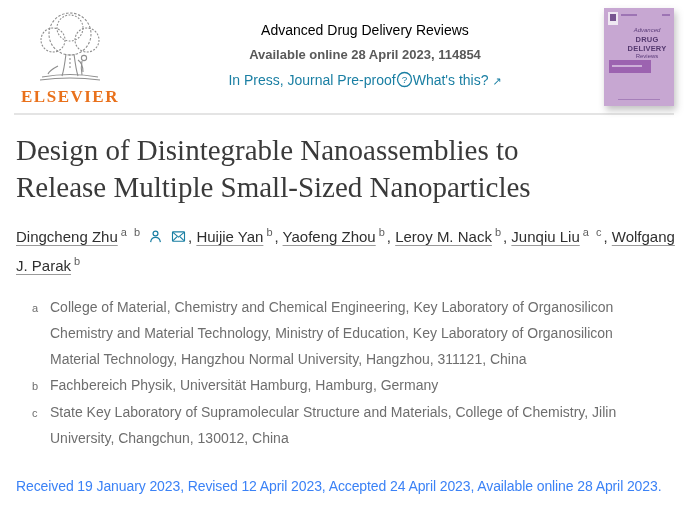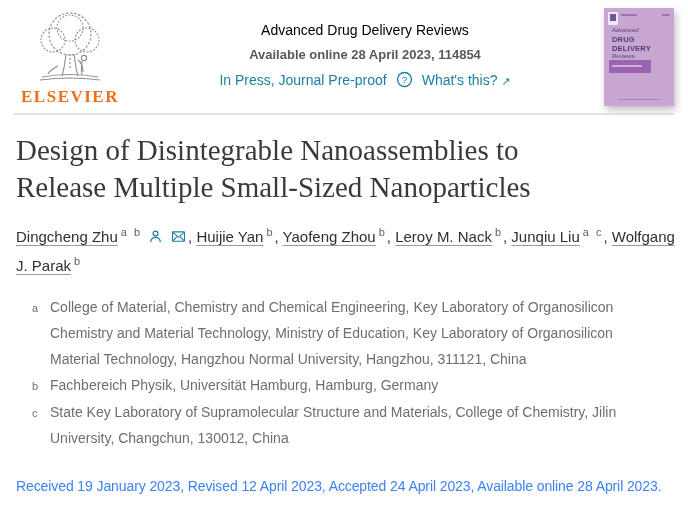--- a/index.html
+++ b/index.html
@@ -13,35 +13,35 @@
   
   .header { display: flex; align-items: flex-start; padding: 8px 14px 0 14px; height: 113px; }
   .logo-col { width: 112px; flex: none; text-align: center; padding-top: 2px; cursor: pointer; }
   .wordmark {
     font-family: "Liberation Serif", serif; color: #e9711c; font-size: 17px;
     letter-spacing: 1.5px; margin-top: 1px; font-weight: 700;
   }
   .head-center { flex: 1; text-align: center; padding-top: 14px; }
   .journal-title { font-size: 14px; color: #000000; cursor: pointer; }
   .avail { font-size: 13px; color: #595959; margin-top: 9px; font-weight: bold; }
-  .press-row { margin-top: 9px; display: flex; justify-content: center; align-items: center; gap: 9px; font-size: 14px; }
+  .press-row { margin-top: 9px; display: flex; justify-content: center; align-items: center; font-size: 14px; }
   .link { color: #1a7fa3; text-decoration: none; cursor: pointer; }
   .q-icon { display: inline-flex; cursor: pointer; }
   .arrow { font-size: 11px; color: #1a7fa3; }
 
   
   .cover {
     width: 70px; height: 98px; flex: none; position: relative; margin-top: 0;
     background: #c7a7d2; box-shadow: 2px 4px 7px rgba(120,120,120,.45); cursor: pointer;
   }
   .cover-mini-logo { position: absolute; top: 4px; left: 4px; width: 10px; height: 13px; background: #efe8f2; }
   .cover-mini-logo::after { content: ""; position: absolute; left: 2px; top: 2px; right: 2px; bottom: 4px; background: #77559​0; background: #775590; }
   .cover-topline-l { position: absolute; top: 6px; left: 17px; width: 16px; height: 2px; background: #8b5ea6; opacity: .7; }
   .cover-topline-r { position: absolute; top: 6px; right: 4px; width: 8px; height: 2px; background: #8b5ea6; opacity: .7; }
-  .cover-title { position: absolute; top: 19px; left: 8px; right: 0; color: #5c3d7a; line-height: 1.25; }
+  .cover-title { position: absolute; top: 19px; left: 16px; right: 0; text-align: center; color: #5c3d7a; line-height: 1.25; }
   .cover-t1 { font-size: 6px; font-style: italic; }
   .cover-t2 { font-size: 7.5px; font-weight: bold; letter-spacing: .2px; color: #54386f; }
   .cover-t3 { font-size: 6px; }
   .cover-band { position: absolute; top: 52px; left: 5px; width: 42px; height: 13px; background: #9c63b0; }
   .cover-band::after { content: ""; position: absolute; left: 3px; top: 5px; width: 30px; height: 1.5px; background: #d9c2e2; opacity: .8; }
   .cover-bottomline { position: absolute; bottom: 6px; left: 14px; right: 14px; height: 1.5px; background: #8b5ea6; opacity: .55; }
 
   .divider { border-bottom: 2px solid #e4e4e4; margin: 0 14px; }
 
   

